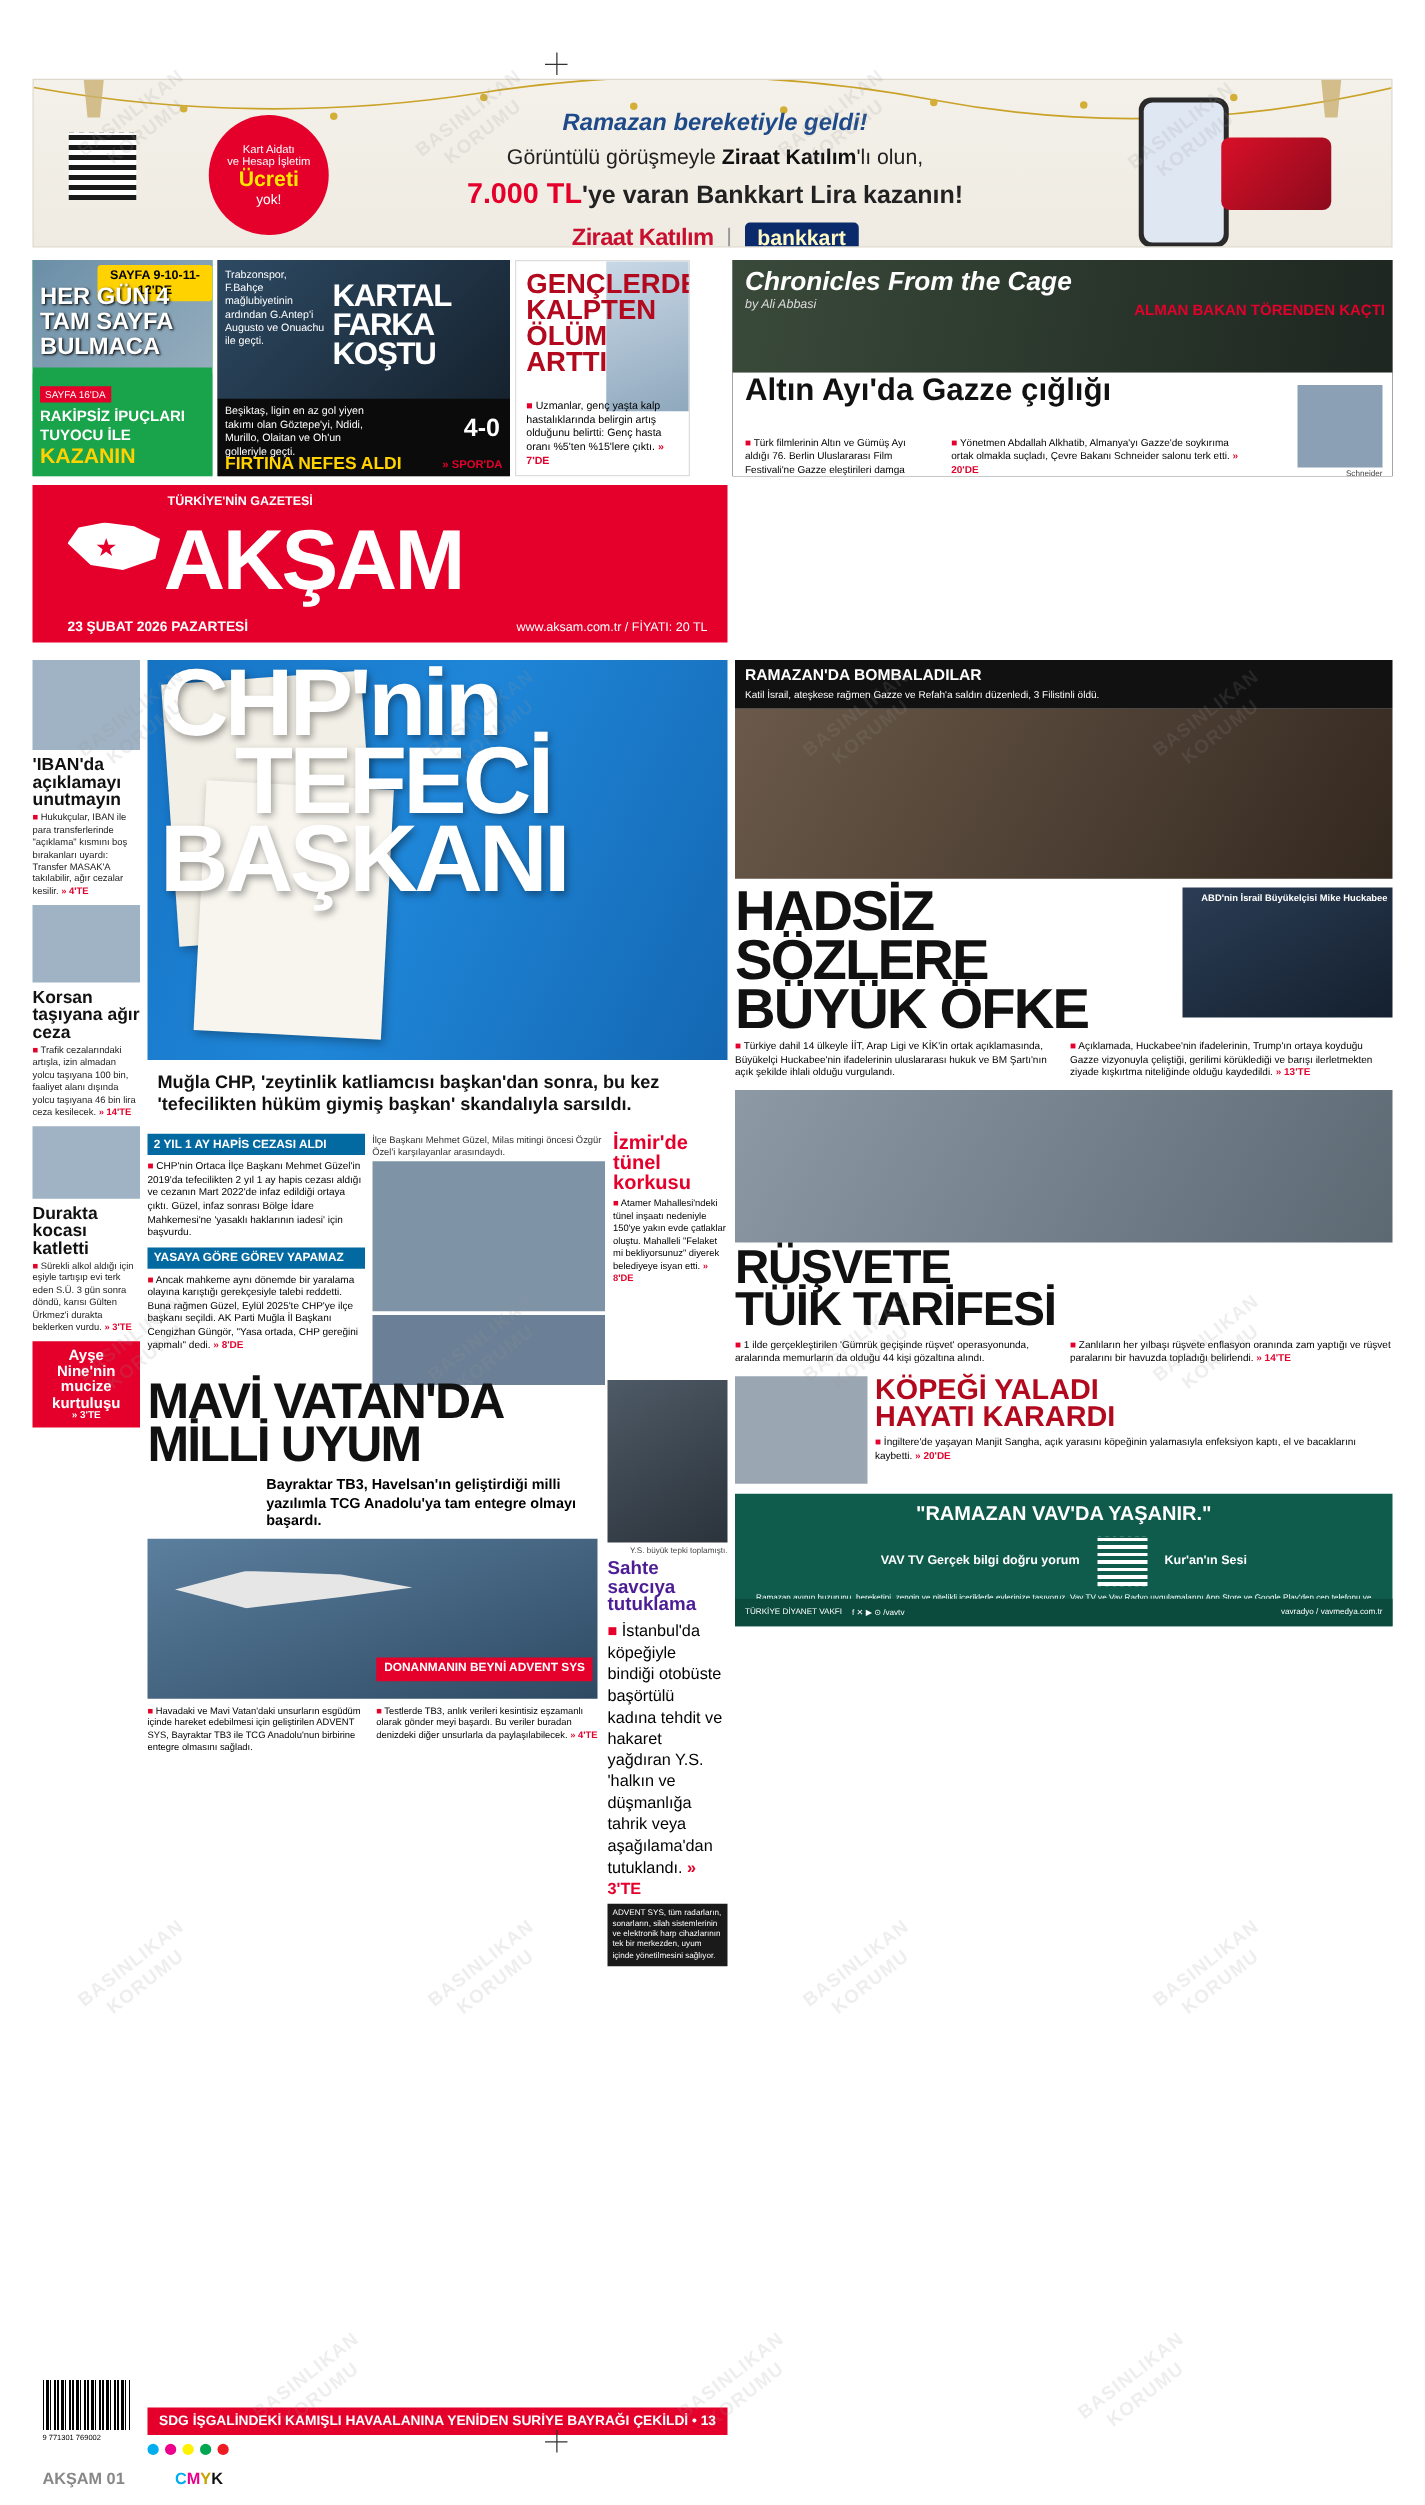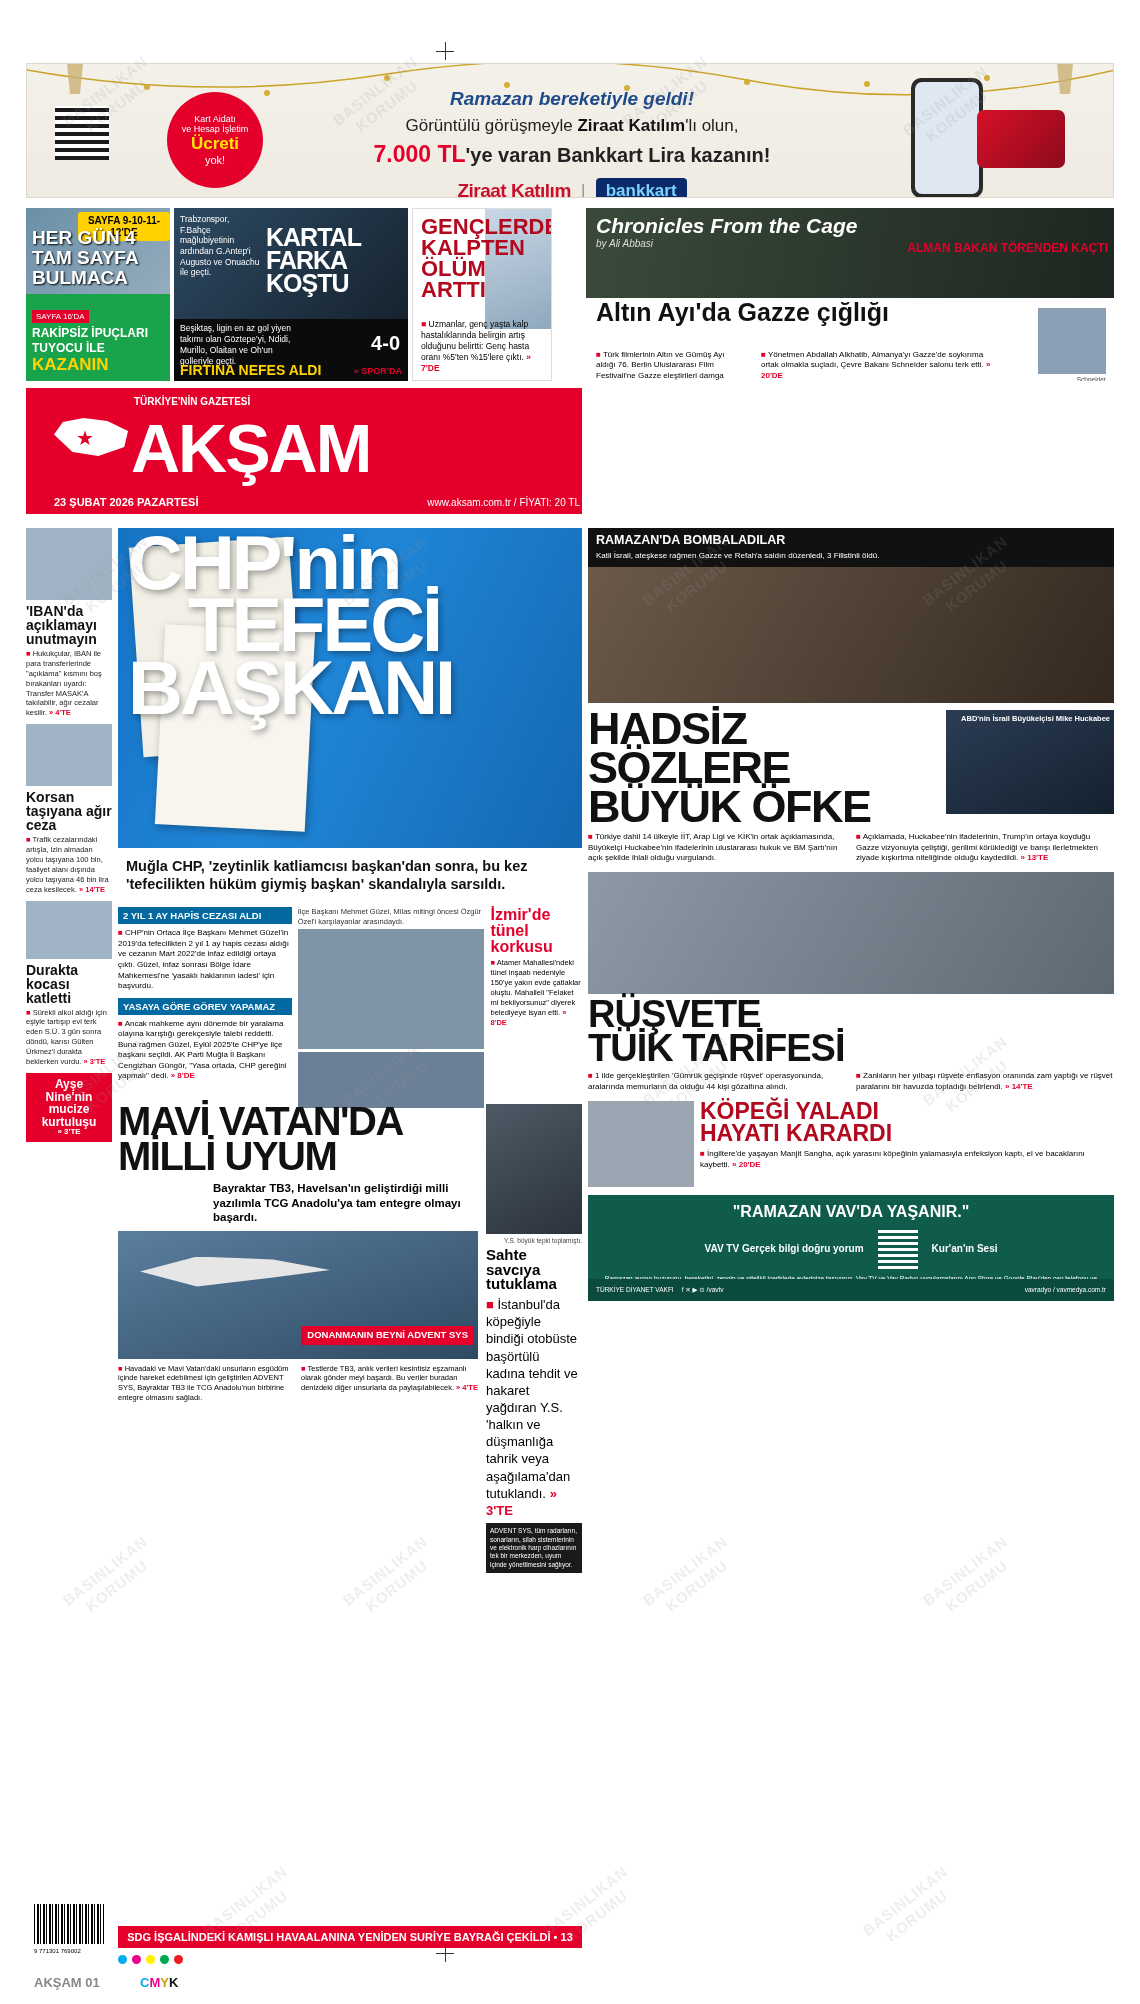--- a/index.html
+++ b/index.html
@@ -52,21 +52,21 @@
   .ad-badge .l3 { font-size: 11px; }
   .ad-main { position: absolute; left: 265px; top: 24px; width: 560px; text-align: center; }
   .ad-main .t1 { font-size: 19px; color: #1e4a8a; font-style: italic; font-weight: bold; }
   .ad-main .t2 { font-size: 17px; color: #222; margin-top: 6px; }
   .ad-main .t2 b { color: #111; }
   .ad-main .t3 { font-size: 20px; color: #222; margin-top: 5px; font-weight: bold; }
   .ad-main .t3 .amt { color: #e4002b; font-size: 23px; }
   .ad-logos { margin-top: 10px; display:flex; justify-content:center; align-items:center; gap:10px; }
   .ad-logos .zk { color:#c8102e; font-weight:bold; font-size:19px; letter-spacing:-0.5px;}
   .ad-logos .sep { color:#999; font-size: 19px;}
-  .ad-logos .bk { background:#0a2a6b; color:#7dd3fc; font-weight:bold; font-size:17px; padding:3px 10px; border-radius:4px;}
+  .ad-logos .bk { background:#0a2a6b; color:#fef9c3; font-weight:bold; font-size:17px; padding:3px 10px; border-radius:4px;}
   .ad-phone { position:absolute; right: 130px; top: 14px; width: 72px; height: 120px; background:#2a2a2a; border-radius:10px; padding:4px;}
   .ad-phone .scr { width:100%; height:100%; background:#dfe7f2; border-radius:7px; }
   .ad-card { position:absolute; right: 48px; top: 46px; width: 88px; height: 58px; background: linear-gradient(135deg,#d81028,#8c0a1c); border-radius:7px;}
 
   
   .teaser { position: absolute; top: 208px; height: 173px; overflow:hidden; }
   .t-puzzle { left: 26px; width: 144px; background:#19a34a; }
   .t-puzzle .ph { position:absolute; left:0; top:0; width:100%; height:86px; background:linear-gradient(135deg,#6b8fa8,#95adbd); }
   .t-puzzle .lbl { position:absolute; left:6px; top:20px; color:#fff; font-weight:bold; font-size:19px; line-height:1.05; text-shadow:1px 1px 2px #000;}
   .t-puzzle .sayfa { position:absolute; left:52px; top:4px; background:#ffd200; color:#000; font-weight:bold; font-size:10px; padding:3px 5px; border-radius:3px; line-height:1.15; text-align:center;}
@@ -103,21 +103,21 @@
   .t-gaza .face { position:absolute; right:8px; top:10px; width:68px; height:66px; background:#8ca0b5;}
   .t-gaza .fcap { position:absolute; right:8px; top:78px; font-size:6.5px; color:#444;}
 
   
   .masthead { position:absolute; left:26px; top:388px; width:556px; height:126px; background:#e4002b; }
   .mh-top { position:absolute; left:108px; top:8px; color:#fff; font-size:10px; font-weight:bold; line-height:1.15;}
   .mh-name { position:absolute; left:105px; top:28px; color:#fff; font-size:68px; font-weight:bold; letter-spacing:-2px; line-height:0.95;}
   .mh-map { position:absolute; left:28px; top:24px; width:74px; height:50px; background:#fff; clip-path: polygon(0% 45%, 12% 20%, 40% 12%, 72% 18%, 100% 38%, 95% 70%, 60% 88%, 25% 80%); }
   .mh-map .star { position:absolute; left:22px; top:14px; color:#e4002b; font-size:20px; }
   .mh-date { position:absolute; left:28px; bottom:6px; color:#fff; font-size:11px; font-weight:bold;}
-  .mh-web { position:absolute; right:2px; bottom:6px; color:#fff; font-size:10px;}
+  .mh-web { position:absolute; right:16px; bottom:6px; color:#fff; font-size:10px;}
 
   
   .lcol { position:absolute; left:26px; top:528px; width:86px; }
   .lcard { margin-bottom: 6px; }
   .lcard .img { width:100%; background:#9fb3c4; }
   .lcard h3 { font-size:14px; font-weight:bold; line-height:1.0; margin:4px 0 3px; color:#111;}
   .lcard p { font-size:7.5px; line-height:1.32; color:#222; }
   .lcard p .sq { color:#e4002b; font-weight:bold;}
   .lcard .pg { color:#e4002b; font-weight:bold; }
   .lcard .ayse { background:#e4002b; color:#fff; font-weight:bold; font-size:12px; line-height:1.05; padding:5px 4px; text-align:center; }
@@ -154,21 +154,21 @@
   .mavi .deck { font-size:11.5px; font-weight:bold; line-height:1.25; margin-top:7px; width:250px; margin-left:95px;}
   .mavi .img { width:100%; height:128px; background:linear-gradient(160deg,#5b7f9e,#2e4a63); margin-top:6px; position:relative;}
   .mavi .img .drone { position:absolute; left:22px; top:26px; width:190px; height:30px; background:#e6e6e6; clip-path: polygon(0 50%, 30% 0, 70% 10%, 100% 45%, 70% 70%, 30% 100%);}
   .mavi .badge { position:absolute; right:4px; bottom:14px; background:#e4002b; color:#fff; font-weight:bold; font-size:9.5px; padding:4px 6px; line-height:1.15; text-align:center;}
   .mavi .cols { display:flex; gap:6px; margin-top:5px;}
   .mavi .cols div { flex:1; font-size:7.5px; line-height:1.32;}
   .mavi .cols .sq { color:#e4002b; font-weight:bold;}
 
   .sahte { position:absolute; left:486px; top:1104px; width:96px;}
   .sahte .img { width:100%; height:130px; background:linear-gradient(150deg,#4e5a66,#2b333b);}
-  .sahte h4 { color:#000000; font-weight:bold; font-size:15px; line-height:0.98; margin-top:4px;}
+  .sahte h4 { color:#4c1d95; font-weight:bold; font-size:15px; line-height:0.98; margin-top:4px;}
   .sahte p { font-size:13px; line-height:1.32; margin-top:4px;}
   .sahte .cap { font-size:6.5px; color:#444; text-align:right; margin-top:3px;}
   .sahte .adv { background:#1a1a1a; color:#fff; font-size:6.5px; line-height:1.3; padding:4px; margin-top:4px;}
 
   
   .rcol { position:absolute; left:588px; top:528px; width:526px;}
   .ram { background:#111; color:#fff; padding:6px 8px;}
   .ram h3 { font-size:12.5px; font-weight:bold; line-height:1.1;}
   .ram p { font-size:8px; line-height:1.3; margin-top:3px;}
   .ram-img { width:100%; height:136px; background:linear-gradient(120deg,#6b5a4a,#33281f);}

